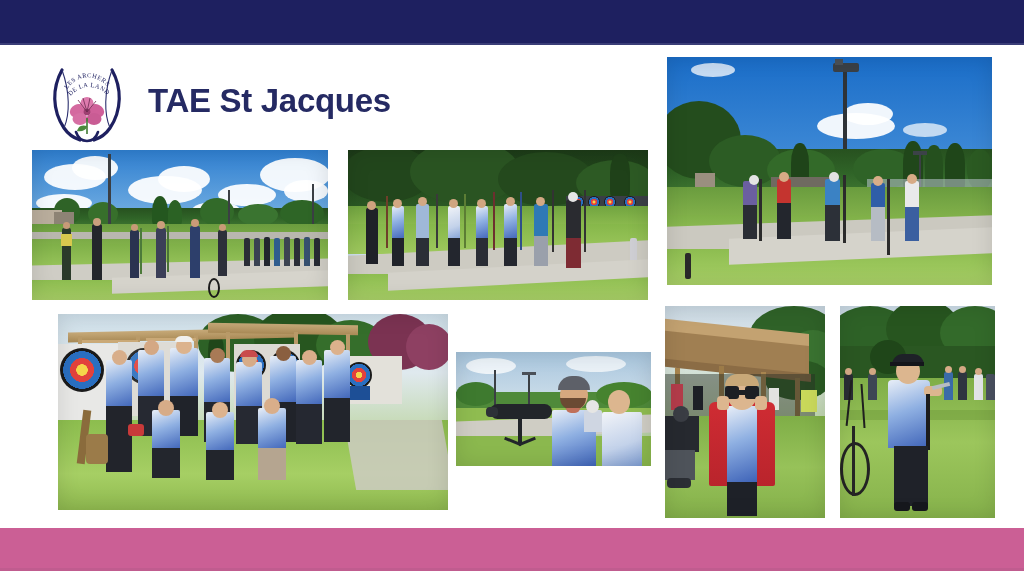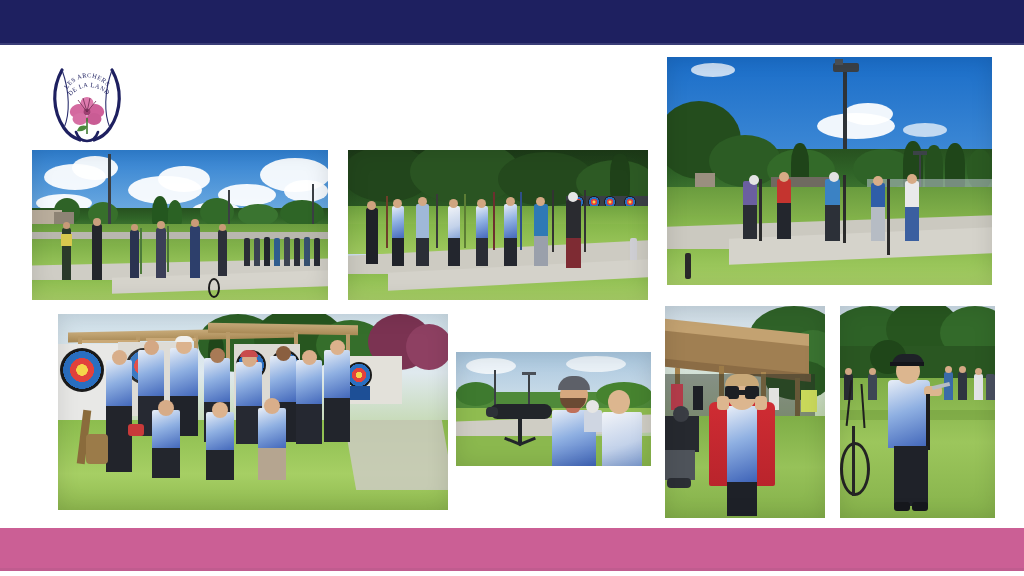--- a/index.html
+++ b/index.html
@@ -110,20 +110,21 @@
           <line x1="0" y1="0" x2="-9" y2="-12"></line>
           <line x1="0" y1="0" x2="-4" y2="-14"></line>
           <line x1="0" y1="0" x2="3" y2="-14"></line>
           <line x1="0" y1="0" x2="9" y2="-11"></line>
         </g>
         <path d="M0 6 L0 22" stroke="#3f7a33" stroke-width="1.6"></path>
         <path d="M0 14 C-7 12 -9 16 -10 19 C-5 20 -1 18 0 15" fill="#4a8a3c"></path>
       </g>
     </svg>
   </div>
+  <div class="title">TAE St Jacques</div>
 </div>
 
 <div class="photo" style="left:32px; top:150px; width:296px; height:150px;">
   <div class="scene sky-bright">
     <div class="cl" style="left:12px;  top:14px; width:62px; height:26px;"></div>
     <div class="cl" style="left:40px;  top:6px;  width:46px; height:24px;"></div>
     <div class="cl" style="left:96px;  top:26px; width:74px; height:28px;"></div>
     <div class="cl" style="left:126px; top:16px; width:52px; height:26px;"></div>
     <div class="cl" style="left:186px; top:34px; width:58px; height:22px;"></div>
     <div class="cl" style="left:228px; top:8px;  width:70px; height:34px;"></div>

